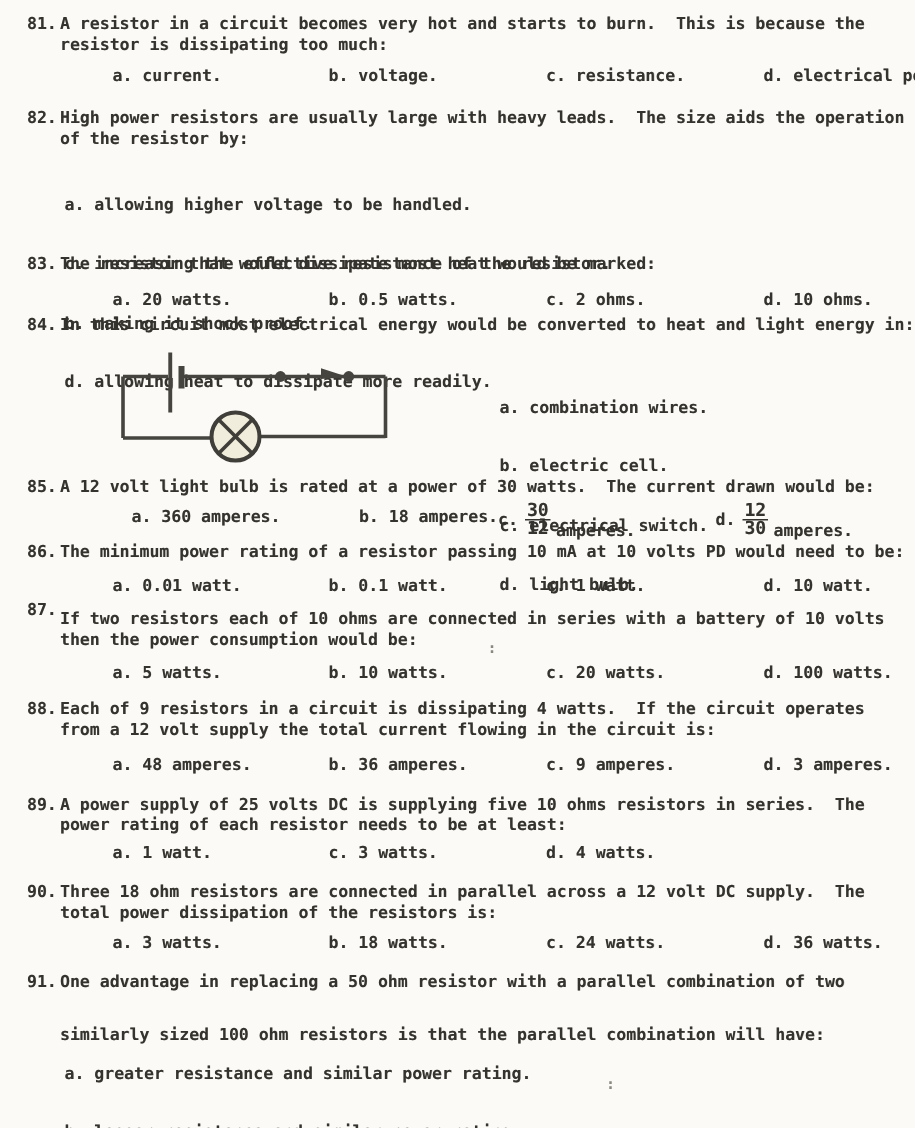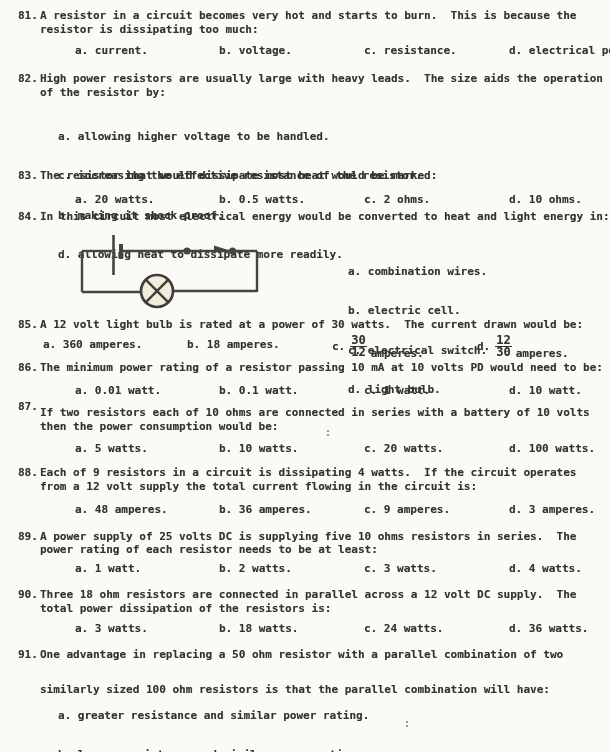--- a/index.html
+++ b/index.html
@@ -6,22 +6,22 @@
   body{
     width:610px;height:752px;position:relative;overflow:hidden;
     background:#fbfaf6;
     font-family:"DejaVu Sans Mono", monospace;
     font-size:11px;font-weight:700;color:#35332e;
     text-shadow:0.2px 0.2px 0 rgba(45,43,38,0.35);
   }
   .t{position:absolute;white-space:pre;line-height:14px;}
   .opts4{position:absolute;left:43px;display:grid;grid-template-columns:144px 145px 145px auto;white-space:pre;line-height:14px;margin-left:32px;}
   .stack{position:absolute;white-space:pre;}
-  .stack .opt{display:block;line-height:13.4px;margin-left:15px;}
-  .fracrow{position:absolute;left:43px;display:grid;grid-template-columns:144px 145px 145px auto;}
+  .stack .opt{display:block;line-height:13.4px;}
+  .fracrow{position:absolute;left:43px;display:grid;grid-template-columns:144px 145px 145px auto;text-align:right;}
   .fracrow .plain{padding-top:6px;white-space:pre;}
   .fracopt{display:flex;align-items:center;}
   .fracopt .pre{margin-right:5px;}
   .fracopt .suf{margin-left:4px;margin-top:15px;}
   .frac{display:inline-flex;flex-direction:column;align-items:center;font-size:12px;line-height:11px;}
   .frac .num{border-bottom:1.4px solid #35332e;padding:0 1px;}
   .frac .den{padding:0 1px;}
   .artifact{position:absolute;font-size:10px;color:#8a8880;text-shadow:none;}
   svg.circuit{position:absolute;left:70px;top:225px;}
 </style>
@@ -143,21 +143,20 @@
   <span class="opt">b. 36 amperes.</span>
   <span class="opt">c. 9 amperes.</span>
   <span class="opt">d. 3 amperes.</span>
 </div>
 
 <div class="t" style="left:18px;top:530px">89.</div>
 <div class="t" style="left:40px;top:530px">A power supply of 25 volts DC is supplying five 10 ohms resistors in series.  The</div>
 <div class="t" style="left:40px;top:543px">power rating of each resistor needs to be at least:</div>
 <div class="opts4" style="top:562px">
   <span class="opt">a. 1 watt.</span>
-  <span class="opt">b. 2 watts.</span>
   <span class="opt">c. 3 watts.</span>
   <span class="opt">d. 4 watts.</span>
 </div>
 
 <div class="t" style="left:18px;top:588px">90.</div>
 <div class="t" style="left:40px;top:588px">Three 18 ohm resistors are connected in parallel across a 12 volt DC supply.  The</div>
 <div class="t" style="left:40px;top:602px">total power dissipation of the resistors is:</div>
 <div class="opts4" style="top:622px">
   <span class="opt">a. 3 watts.</span>
   <span class="opt">b. 18 watts.</span>

